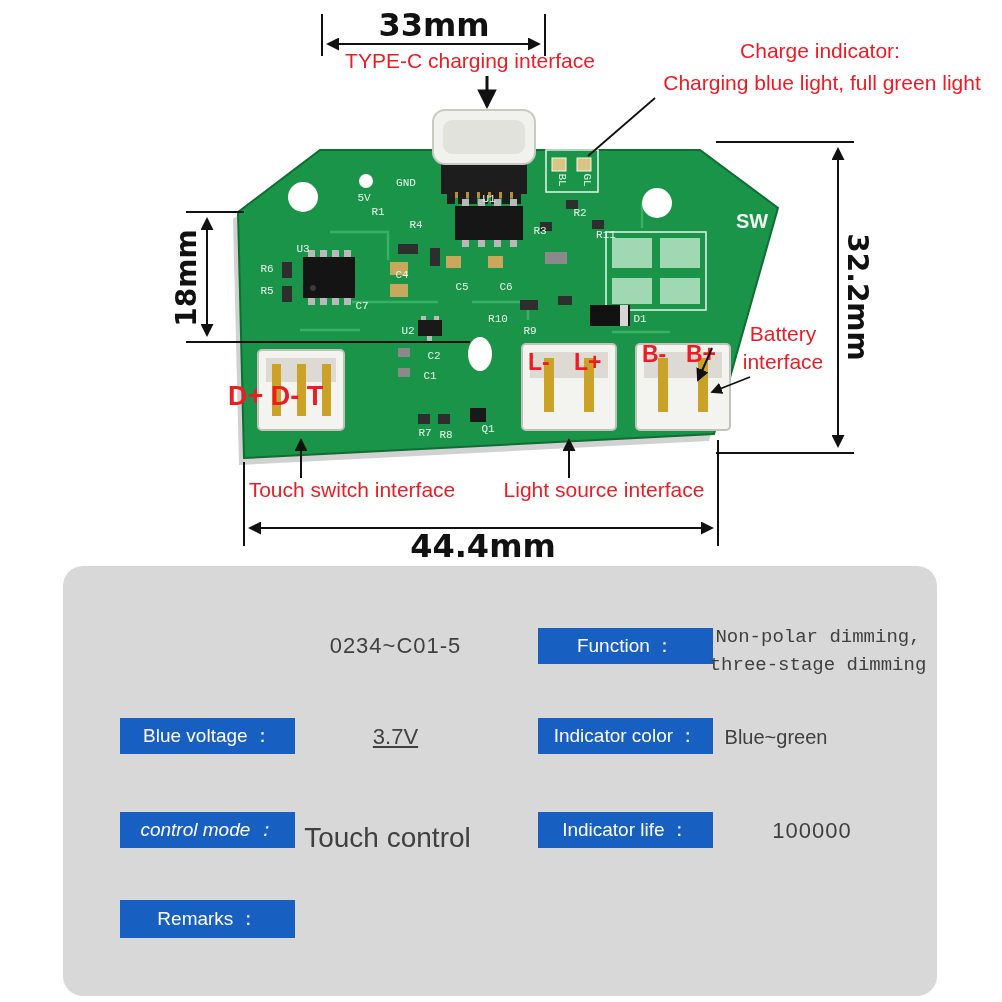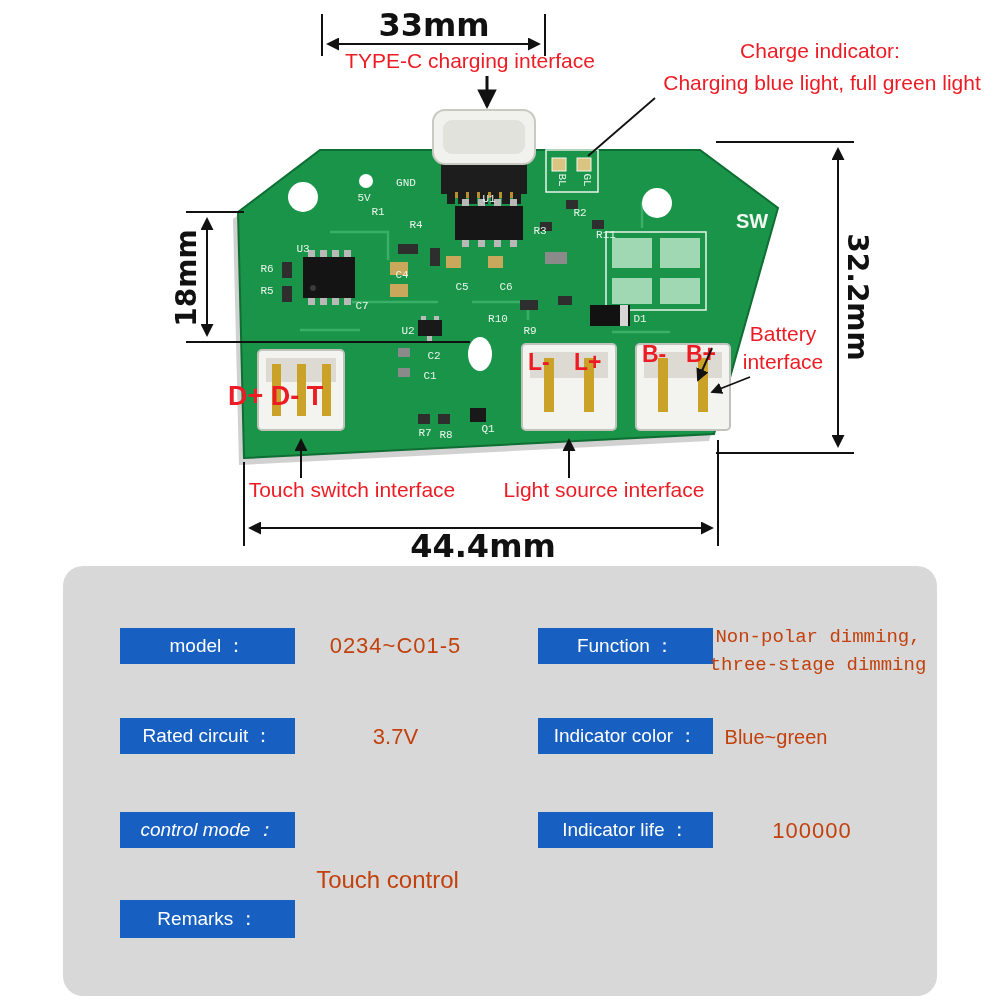--- a/index.html
+++ b/index.html
@@ -15,21 +15,21 @@
   .swtext  { fill:#f0f8f2; font-weight:bold; font-size:20px; text-anchor:middle; font-family:"Liberation Sans", sans-serif; }
   .dl      { stroke:#111; stroke-width:2; }
   .leader  { stroke:#111; stroke-width:1.8; }
 
   
   .panel { position:absolute; left:63px; top:566px; width:874px; height:430px;
            background:#d8d8d8; border-radius:20px; }
   .spec-btn { position:absolute; width:175px; height:36px; background:#175fc0; color:#fff;
               font-size:19px; display:flex; align-items:center; justify-content:center;
               white-space:nowrap; }
-  .spec-val { position:absolute; color:#c2410c; }
+  .spec-val { position:absolute; color:#404040; }
   .center { text-align:center; }
 </style>
 </head>
 <body>
 
 <div class="stage">
 
   <svg width="1002" height="562" viewBox="0 0 1002 562">
     <defs>
       <marker id="ah" viewBox="0 0 10 10" refX="8.5" refY="5" markerWidth="6.5" markerHeight="6.5" orient="auto">
@@ -254,34 +254,33 @@
       <line x1="244" y1="462" x2="244" y2="546" class="dl"></line>
       <line x1="718" y1="440" x2="718" y2="546" class="dl"></line>
       <line x1="481" y1="528" x2="250" y2="528" class="dl" marker-end="url(#ah)"></line>
       <line x1="481" y1="528" x2="712" y2="528" class="dl" marker-end="url(#ah)"></line>
       <text class="dimtext" x="483" y="557" font-size="32">44.4mm</text>
     </g>
   </svg>
 
   <div class="panel">
 
-    <div class="spec-btn" style="left:57px;  top:62px;">model ：</div>
     <div class="spec-val center" style="left:230px; top:67px;  width:205px; font-size:22px; letter-spacing:1px;">0234~C01-5</div>
 
     <div class="spec-btn" style="left:475px; top:62px;">Function ：</div>
     <div class="spec-val center" style="left:625px; top:57px; width:260px; font-size:19px; line-height:28px;font-family:Liberation Mono, monospace;">Non-polar dimming, three-stage dimming</div>
 
-    <div class="spec-btn" style="left:57px;  top:152px;">Rated circuit ：</div>
-    <div class="spec-val center" style="left:230px; top:158px; width:205px; font-size:22px;">3.7V</div>
+    <div class="spec-btn" style="left:57px;  top:152px;">Blue voltage ：</div>
+    <div class="spec-val center" style="left:230px; top:158px; width:205px; font-size:22px;text-decoration:underline;">3.7V</div>
 
     <div class="spec-btn" style="left:475px; top:152px;">Indicator color ：</div>
     <div class="spec-val center" style="left:613px; top:160px; width:200px; font-size:20px;">Blue~green</div>
 
     <div class="spec-btn" style="left:57px;  top:246px;font-style:italic;">control mode ：</div>
-    <div class="spec-val center" style="left:222px; top:256px; width:205px; font-size:24px;margin-top:44px;">Touch control</div>
+    <div class="spec-val center" style="left:222px; top:256px; width:205px; font-size:28px;">Touch control</div>
 
     <div class="spec-btn" style="left:475px; top:246px;">Indicator life ：</div>
     <div class="spec-val center" style="left:649px; top:252px; width:200px; font-size:22px; letter-spacing:1px;">100000</div>
 
     <div class="spec-btn" style="left:57px;  top:334px; height:38px;">Remarks ：</div>
 
   </div>
 </div>
 
 </body></html>

